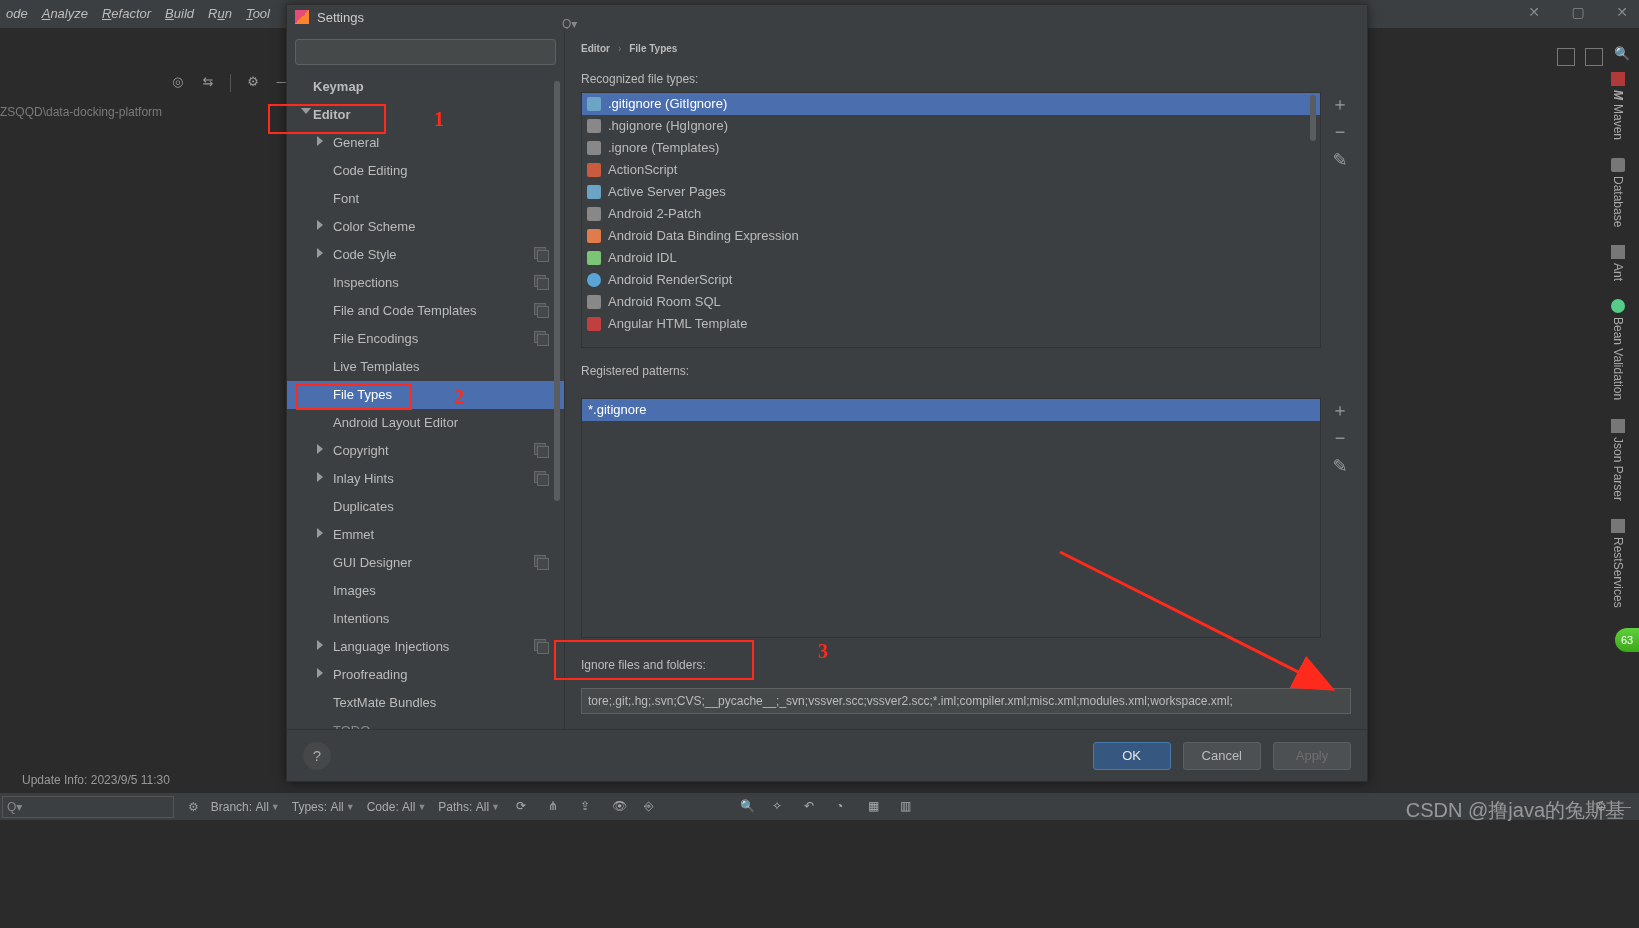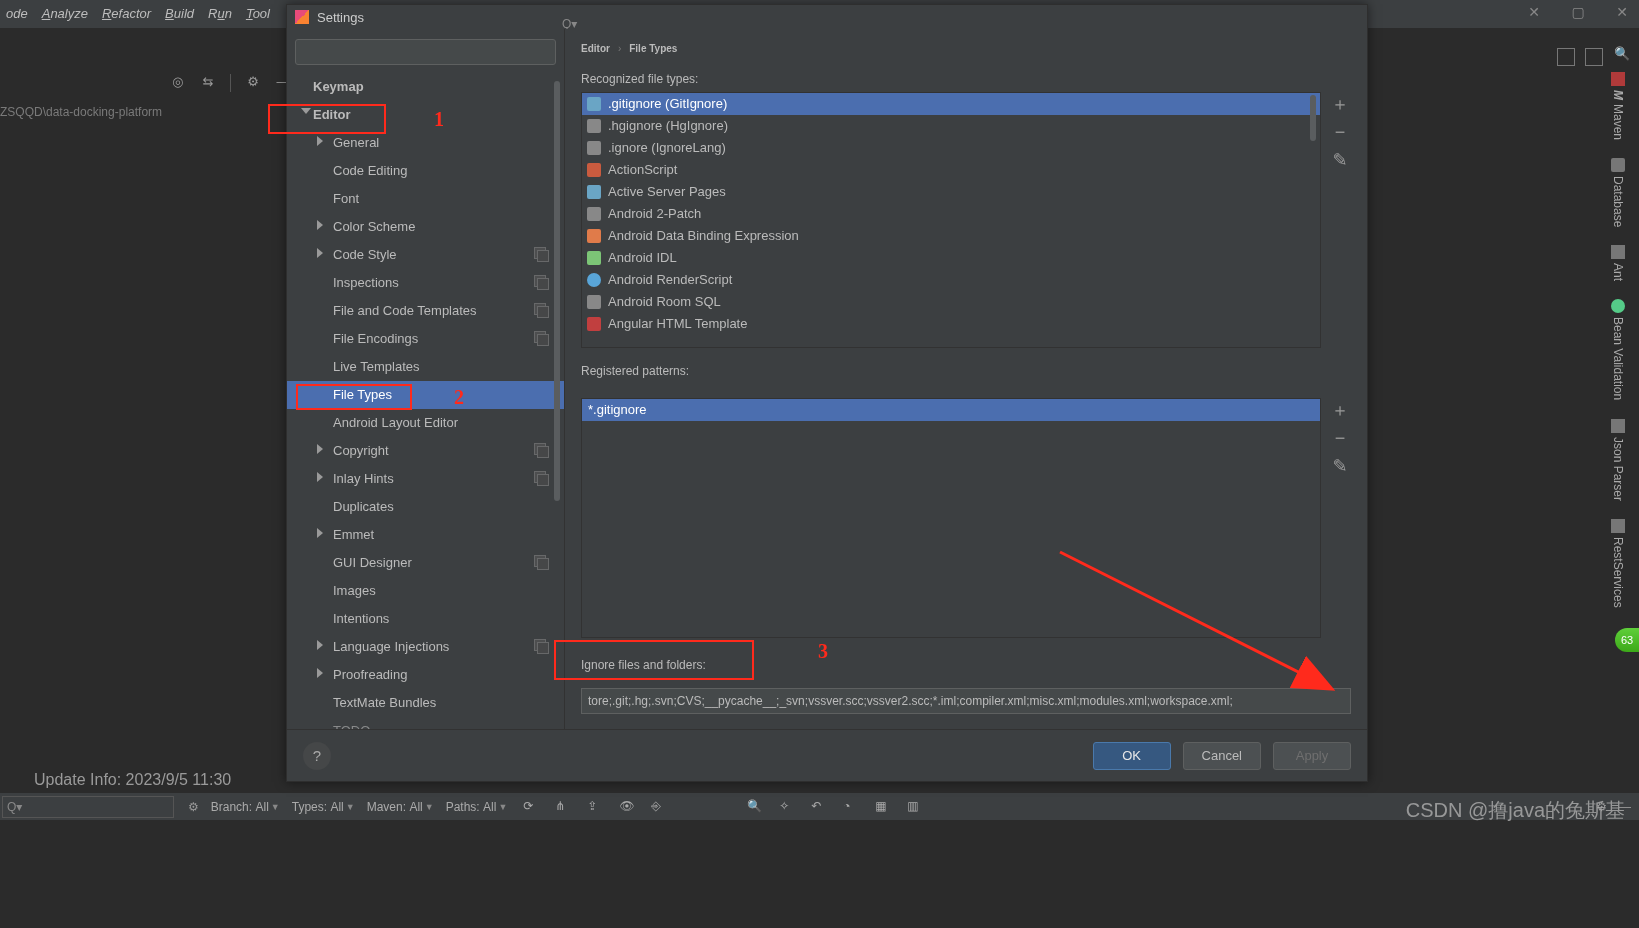--- a/index.html
+++ b/index.html
@@ -96,21 +96,21 @@
   .btn { min-width:78px; height:28px; padding:0 18px; border-radius:3px; font-size:13px; border:1px solid #5e6060; background:#4c5052; color:#bbb; line-height:26px; text-align:center; cursor:default;}
   .btn.primary { background:#365880; border-color:#4a79ab; color:#e8e8e8; }
   .btn.disabled { color:#6f6f6f; }
 
   
   .anno-box { position:absolute; border:2px solid #ff2a1c; z-index:100; }
   .anno-lbl { position:absolute; color:#ff2a1c; font-size:20px; font-weight:600; z-index:101; font-family:"Times New Roman",serif; }
   .anno-arrow { position:absolute; z-index:100; }
 
   
-  .update-bar { position:absolute; left:16px; top:770px; width:630px; height:20px; line-height:20px; color:#9a9a9a; font-size:16px; padding-left:18px;}
+  .update-bar { position:absolute; left:4px; top:770px; width:630px; height:20px; line-height:20px; color:#9a9a9a; font-size:12px; padding-left:18px;}
 
   .status-row { position:absolute; left:0; top:792px; width:1639px; height:28px; background:#3c3f41; border-top:1px solid #2b2b2b; display:flex; align-items:center; font-size:12px; color:#aaa;}
   .status-row .pill { margin-left:12px; display:inline-flex; align-items:center; cursor:default; }
   .status-row .pill .dd { margin-left:2px; font-size:9px; color:#888;}
   .status-icons { display:flex; gap:16px; margin-left:16px; }
   .status-icons .si { width:16px; height:16px; }
   .status-right { position:absolute; right:8px; bottom:6px; display:flex; gap:12px; align-items:center;}
 
   .watermark { position:absolute; right:14px; bottom:104px; color:#a8a8a8; opacity:.85; font-size:20px; z-index: 55;}
 </style>
@@ -225,21 +225,21 @@
     <div class="settings-right">
       <div class="crumbs">
         <b>Editor</b><span class="sep">›</span><b>File Types</b>
       </div>
 
       <div class="section-label">Recognized file types:</div>
       <div class="ft-list-wrap">
         <div class="ft-list">
           <div class="ft-row sel"><span class="ic"></span><span>.gitignore (GitIgnore)</span></div>
           <div class="ft-row"><span class="ic"></span><span>.hgignore (HgIgnore)</span></div>
-          <div class="ft-row"><span class="ic"></span><span>.ignore (IgnoreLang)</span></div>
+          <div class="ft-row"><span class="ic"></span><span>.ignore (Templates)</span></div>
           <div class="ft-row"><span class="ic"></span><span>ActionScript</span></div>
           <div class="ft-row"><span class="ic"></span><span>Active Server Pages</span></div>
           <div class="ft-row"><span class="ic"></span><span>Android 2-Patch</span></div>
           <div class="ft-row"><span class="ic"></span><span>Android Data Binding Expression</span></div>
           <div class="ft-row"><span class="ic"></span><span>Android IDL</span></div>
           <div class="ft-row"><span class="ic"></span><span>Android RenderScript</span></div>
           <div class="ft-row"><span class="ic"></span><span>Android Room SQL</span></div>
           <div class="ft-row"><span class="ic"></span><span>Angular HTML Template</span></div>
           <div class="ft-track">
               <div class="ft-thumb"></div>
@@ -297,21 +297,21 @@
   <line x1="230" y1="4" x2="500" y2="140" stroke="#ff2a1c" stroke-width="3" marker-end="url(#ah)"></line>
 </svg>
 
 <div class="update-bar">Update Info: 2023/9/5 11:30</div>
 
 <div class="status-row">
   <div style="width:172px; height:22px; border:1px solid #555; margin-left:2px; line-height:20px; padding-left:4px; color:#888;">Q▾</div>
   <span style="margin-left:14px; color:#999;">⚙</span>
   <span class="pill"><span>Branch:</span>&nbsp;<span>All</span><span class="dd">▼</span></span>
   <span class="pill"><span>Types:</span>&nbsp;<span>All</span><span class="dd">▼</span></span>
-  <span class="pill"><span>Maven:</span>&nbsp;<span>All</span><span class="dd">▼</span></span>
+  <span class="pill"><span>Code:</span>&nbsp;<span>All</span><span class="dd">▼</span></span>
   <span class="pill"><span>Paths:</span>&nbsp;<span>All</span><span class="dd">▼</span></span>
   <div class="status-icons">
     <span class="si">⟳</span>
     <span class="si">⋔</span>
     <span class="si">⇪</span>
     <span class="si">👁</span>
     <span class="si">⎆</span>
   </div>
   <div class="status-icons" style="margin-left:80px;">
     <span class="si">🔍</span>

